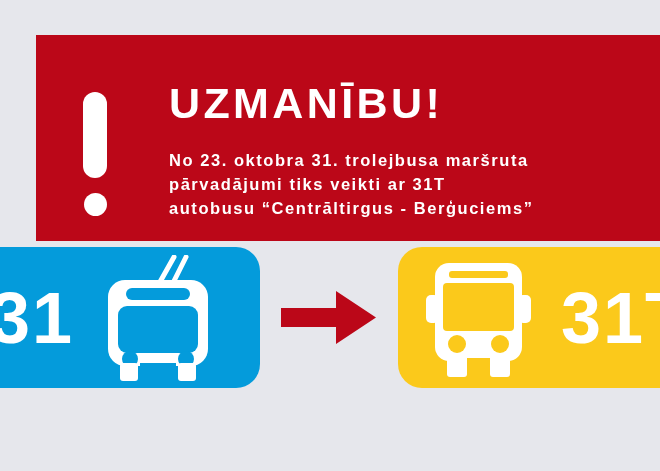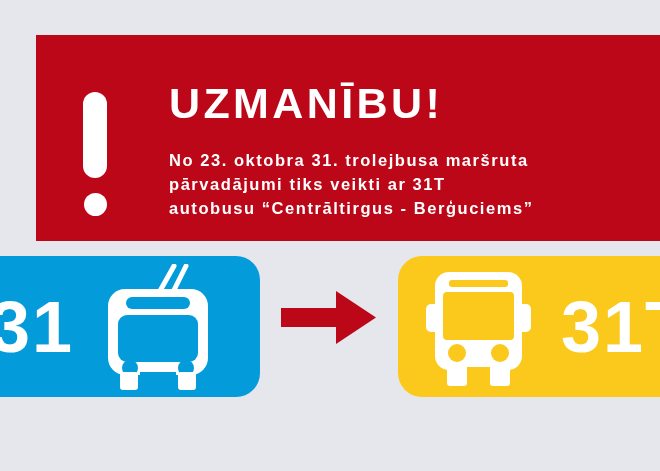--- a/index.html
+++ b/index.html
@@ -80,21 +80,21 @@
     white-space: nowrap;
   }
   #alert-body .line {
     white-space: nowrap;
   }
 
   
   #route-comparison {
     position: absolute;
     left: 0;
-    top: 256px;
+    top: 247px;
     width: 660px;
     height: 141px;
   }
 
   .route-card {
     position: absolute;
     top: 0;
     height: 141px;
     display: flex;
     align-items: center;

